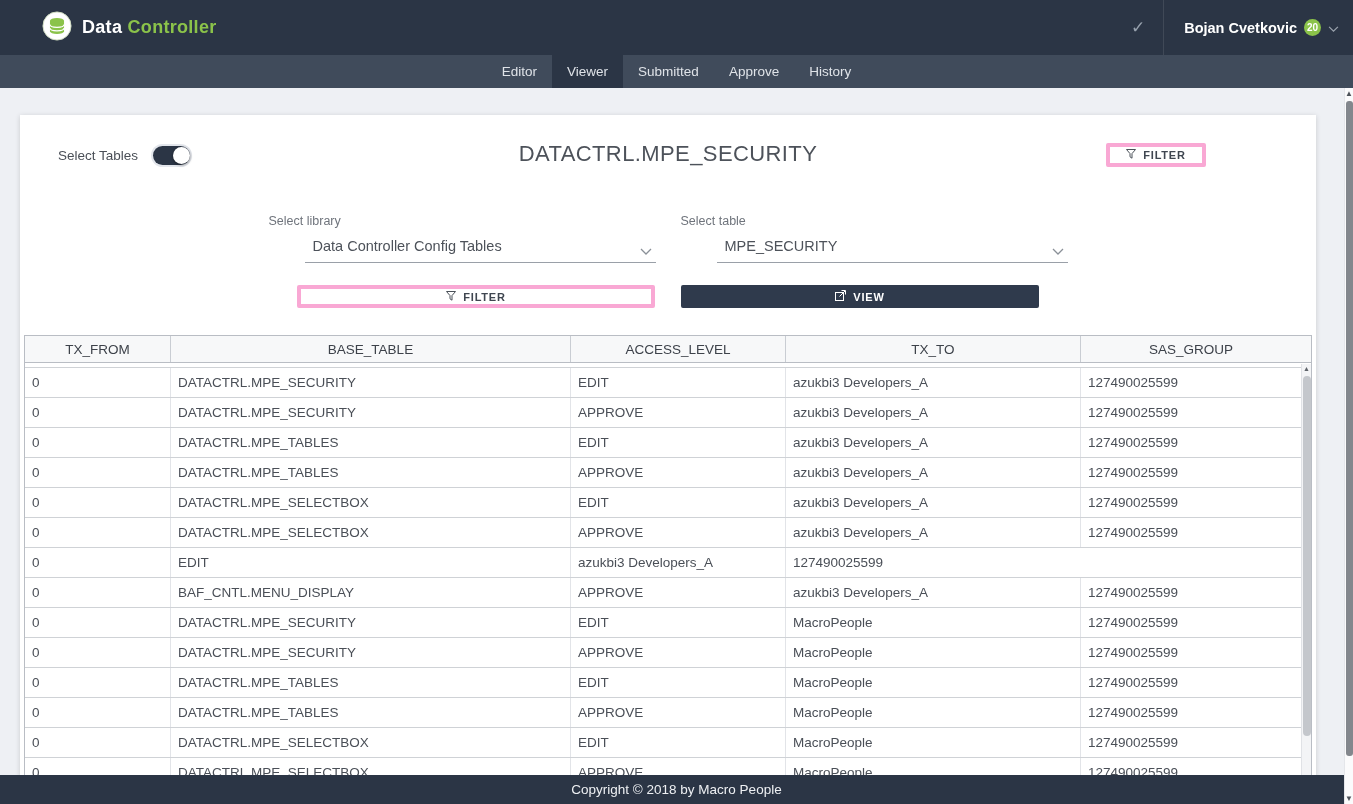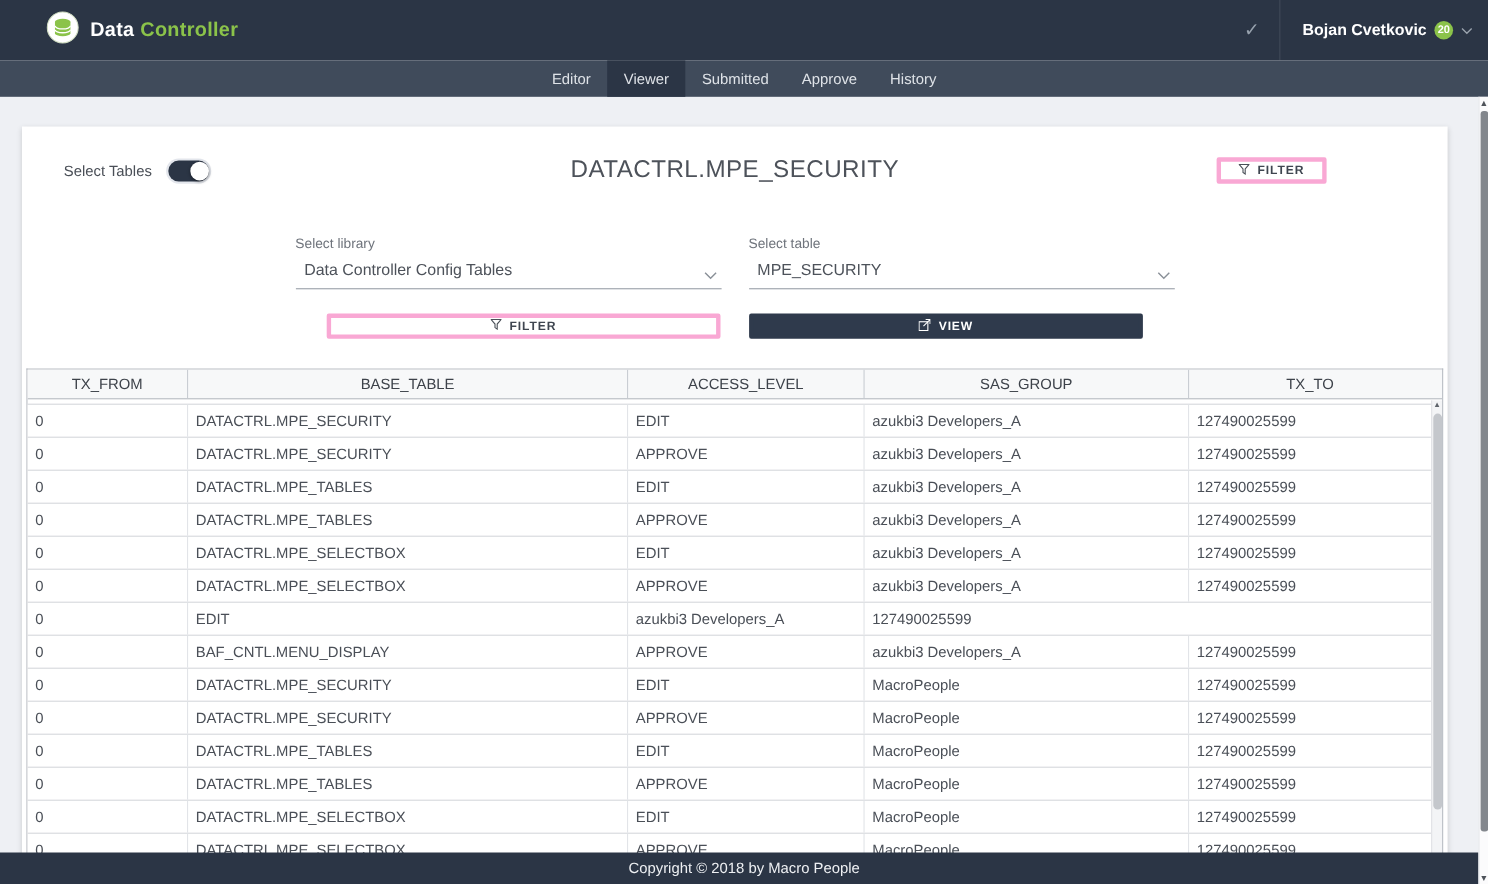--- a/index.html
+++ b/index.html
@@ -67,21 +67,21 @@
     display: flex; align-items: center; justify-content: center; gap: 7px;
     font-size: 11px; font-weight: bold; letter-spacing: .8px; color: #3f4650;
     background: #fff; border: 4px solid #f9a8d4; border-radius: 2px; cursor: pointer;
   }
   .filter-top { position: absolute; top: 28px; right: 110px; width: 100px; height: 24px; }
   .selects-row { position: absolute; top: 99px; left: 0; right: 0; display: flex; justify-content: center; gap: 25px; }
   .select-group { width: 387px; }
   .select-label { font-size: 12.5px; color: #6f747c; margin-bottom: 10px; }
   .select-box {
     position: relative; border-bottom: 1px solid #9aa0a8;
-    padding: 0 24px 8px 8px; font-size: 14.5px; color: #4d525a; cursor: pointer;
+    padding: 0 24px 8px 8px; font-size: 14.5px; color: #4d525a; cursor: pointer; margin-left: 36px;
   }
   .select-box .chev { position: absolute; right: 4px; top: 5px; }
   .buttons-row { position: absolute; top: 170px; left: 0; right: 0; display: flex; justify-content: center; gap: 26px; }
   .btn-wide { width: 358px; height: 23px; }
   .btn-dark { background: #2f3a4c; border-color: #2f3a4c; color: #fff; }
 
   
   .grid {
     position: absolute; top: 220px; left: 4px; right: 4px; bottom: 0;
     border: 1px solid #b9bdc4; border-bottom: none; overflow: hidden; background: #fff;
@@ -246,22 +246,22 @@
       </span>
       <span>VIEW</span>
     </div>
   </div>
 
   <div class="grid">
     <div class="grid-header" id="gridHeader">
         <div class="th">TX_FROM</div>
         <div class="th">BASE_TABLE</div>
         <div class="th">ACCESS_LEVEL</div>
+        <div class="th">TX_TO</div>
         <div class="th">SAS_GROUP</div>
-        <div class="th">TX_TO</div>
       </div>
     <div class="grid-body" id="gridBody">
       <div class="row-sliver"></div>
     <div class="tr">
           <div class="td">0</div>
           <div class="td">DATACTRL.MPE_SECURITY</div>
           <div class="td">EDIT</div>
           <div class="td">azukbi3 Developers_A</div>
           <div class="td">127490025599</div>
         </div>

